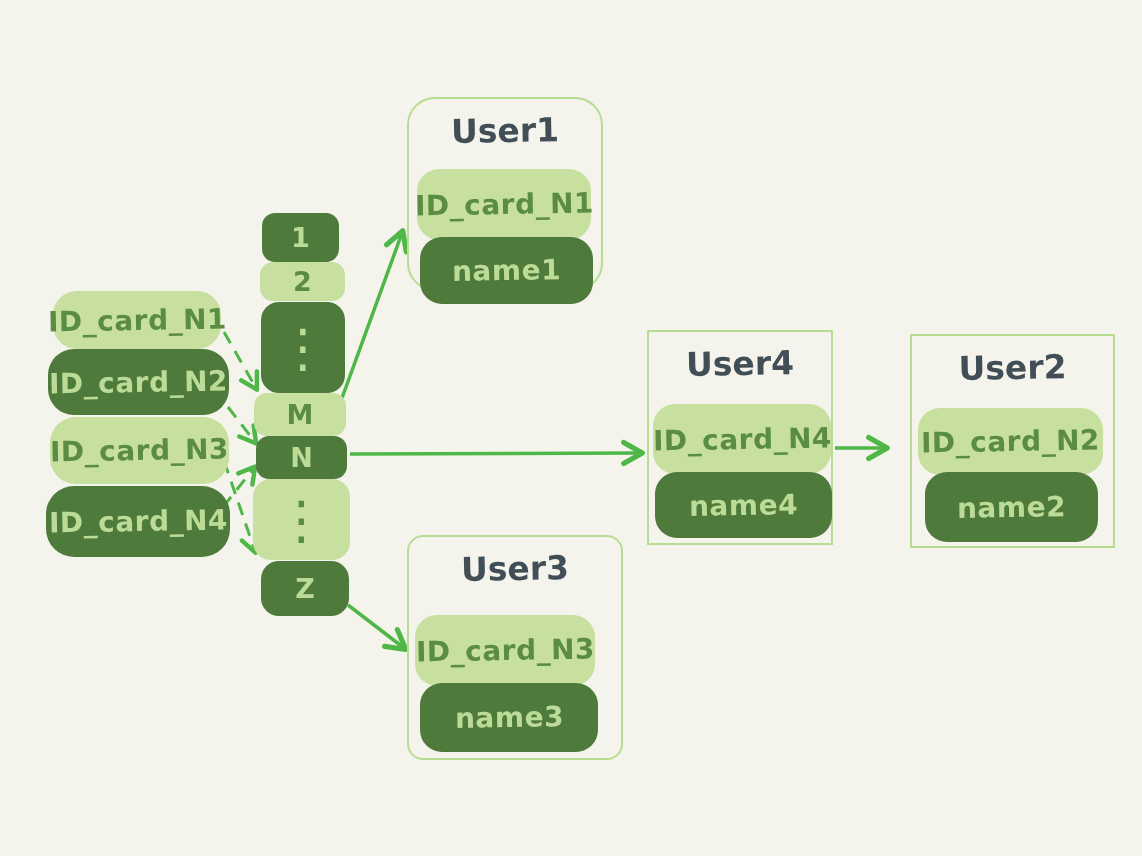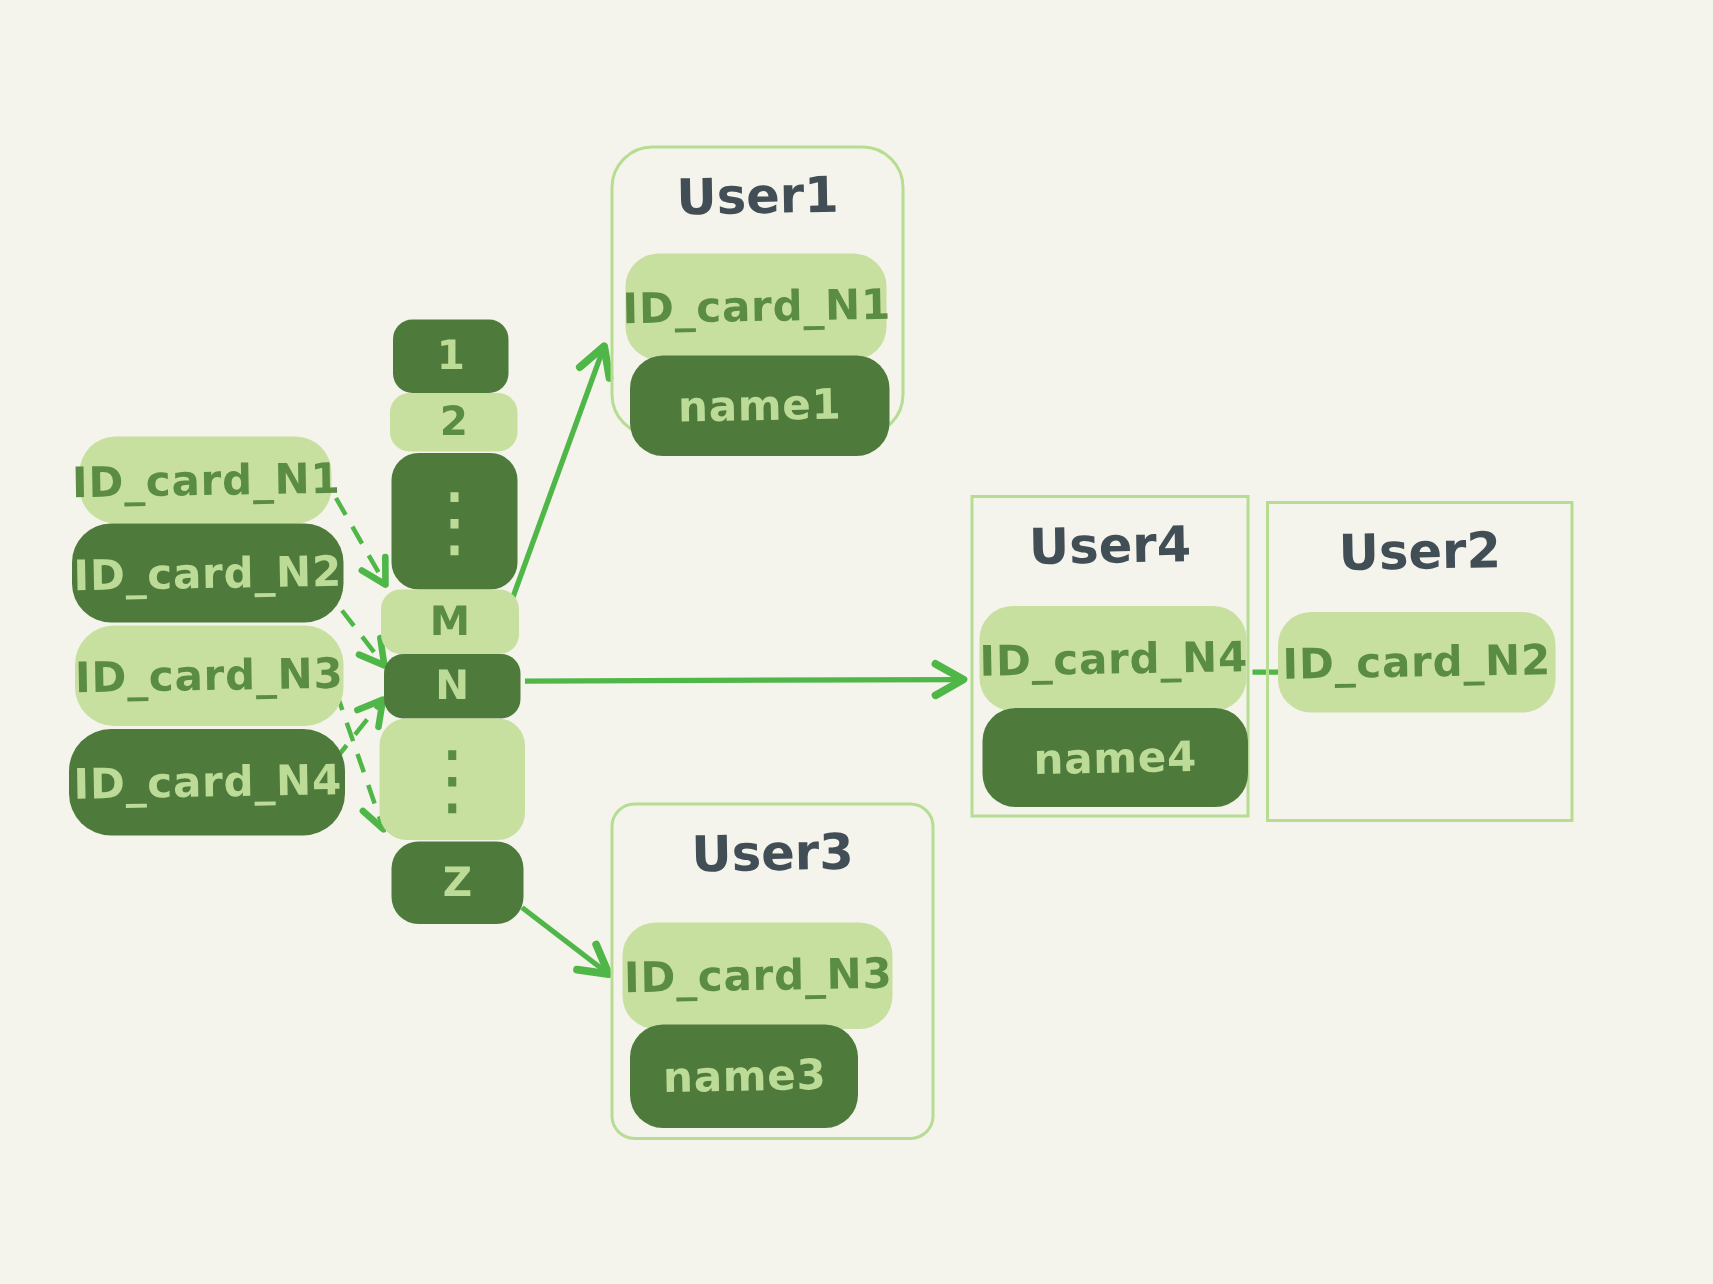--- a/index.html
+++ b/index.html
@@ -144,30 +144,33 @@
   <div class="user-box" style="left:647px; top:330px; width:186px; height:215px;padding-left:44px;">
     <div class="user-title">User4</div>
     <div class="pill light" style="left:4px; top:72px; width:178px; height:70px;">
       <span>ID_card_N4</span>
     </div>
     <div class="pill dark" style="left:6px; top:140px; width:177px; height:66px;">
       <span>name4</span>
     </div>
   </div>
 
-  <div class="user-box" style="left:844px; top:334px; width:205px; height:214px;">
+  <div class="user-box" style="left:910px; top:334px; width:205px; height:214px;">
     <div class="user-title">User2</div>
     <div class="pill light" style="left:6px; top:72px; width:185px; height:67px;">
       <span>ID_card_N2</span>
+    </div>
+    <div class="pill dark" style="left:13px; top:136px; width:173px; height:70px;">
+      <span>name2</span>
     </div>
   </div>
 
   <div class="user-box" style="left:407px; top:535px; width:216px; height:225px;border-radius:16px;">
     <div class="user-title">User3</div>
     <div class="pill light" style="left:6px; top:78px; width:180px; height:71px;">
       <span>ID_card_N3</span>
     </div>
-    <div class="pill dark" style="left:11px; top:146px; width:152px; height:69px;">
+    <div class="pill dark" style="left:11px; top:146px; width:178px; height:69px;">
       <span>name3</span>
     </div>
   </div>
 
 </div>
 
 </body></html>

